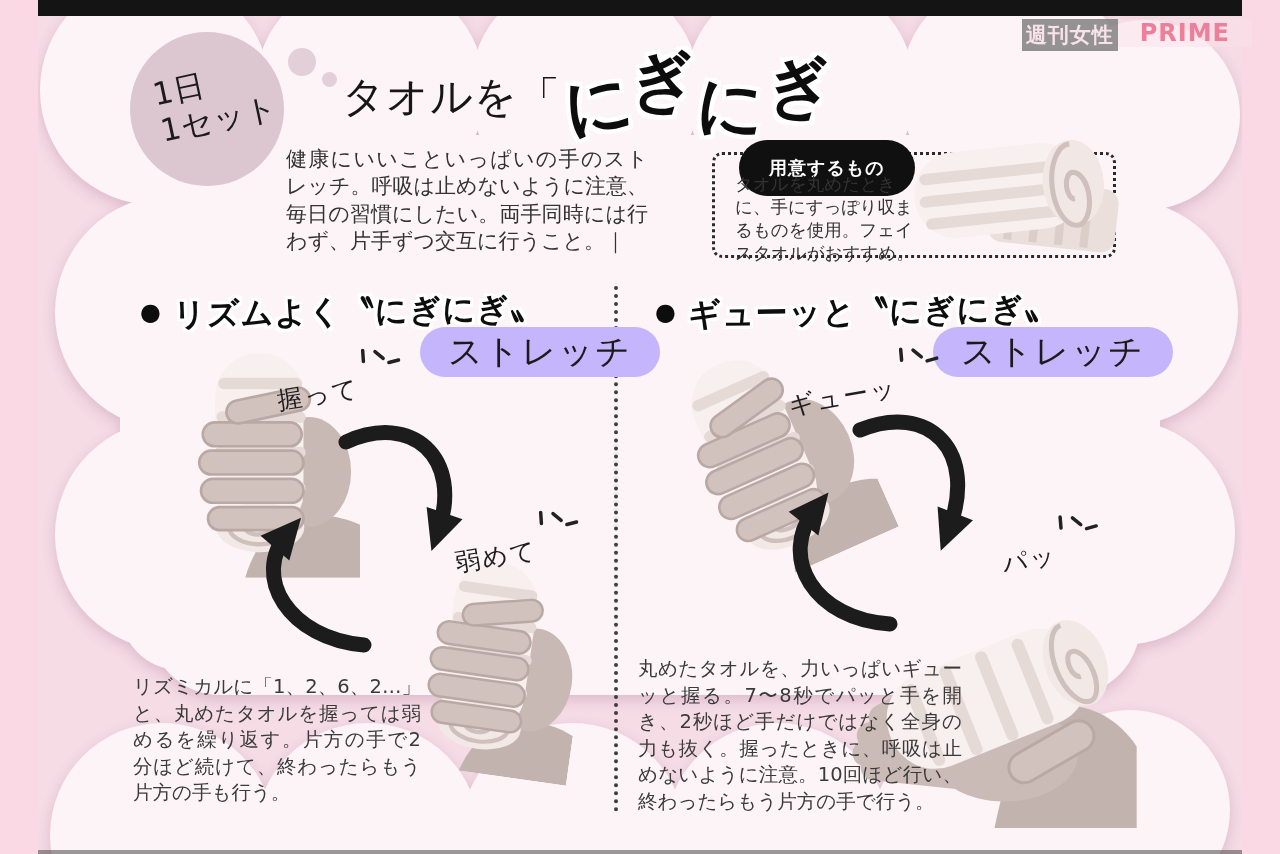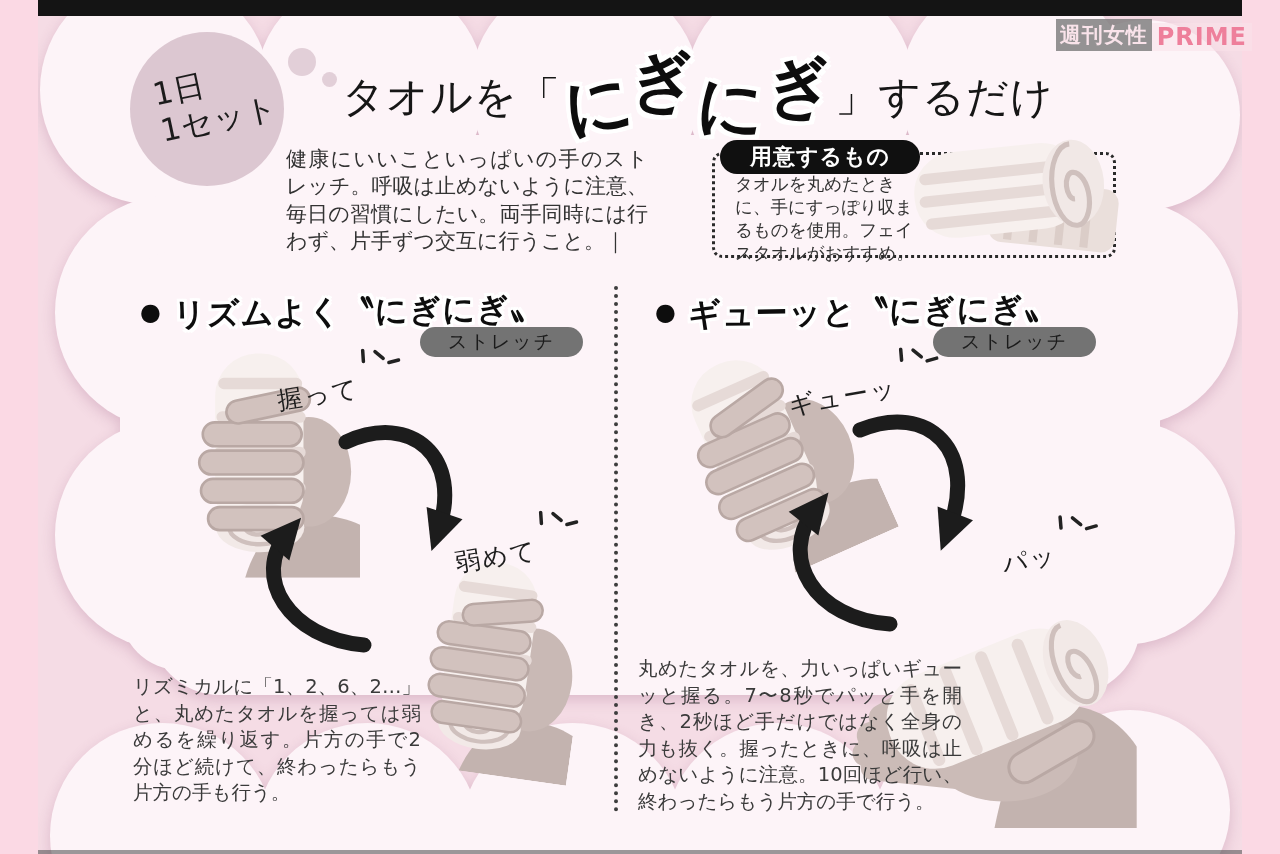--- a/index.html
+++ b/index.html
@@ -45,38 +45,38 @@
   .nigi span:nth-child(3){transform:rotate(5deg) translateY(10px);}
   .nigi span:nth-child(4){transform:rotate(-7deg) translateY(-10px);}
 
   .intro{position:absolute;left:286px;top:146px;width:362px;font-size:21px;line-height:1.3;
     color:#333;text-align:justify;}
   .caret{font-weight:400;}
 
   
   .supplies{position:absolute;left:712px;top:152px;width:398px;height:100px;
     border:3px dotted #2a2a2a;border-radius:10px;}
-  .supplies .pill{position:absolute;left:5px;top:-15px;background:#101010;color:#fff;
-    border-radius:999px;padding:2px 30px;font-size:22px;font-weight:700;letter-spacing:1px;}
+  .supplies .pill{position:absolute;left:24px;top:-15px;background:#101010;color:#fff;
+    border-radius:999px;padding:16px 30px;font-size:18px;font-weight:700;letter-spacing:1px;}
   .supplies .txt{position:absolute;left:20px;top:18px;width:188px;font-size:17.5px;line-height:1.32;color:#333;}
   .supplies .photo{position:absolute;right:-14px;top:-26px;}
 
   .divider{position:absolute;left:614px;top:286px;height:526px;width:0;border-left:4px dotted #3d3d3d;}
 
   
   .heading{position:absolute;display:flex;align-items:center;white-space:nowrap;}
   .heading .bullet{font-size:24px;margin-right:12px;color:#0d0d0d;}
   .heading .htxt{font-size:32px;font-weight:900;color:#0d0d0d;letter-spacing:1px;
     transform:rotate(-1deg);
     text-shadow:-3px -3px 0 #fff,3px -3px 0 #fff,-3px 3px 0 #fff,3px 3px 0 #fff,
       -3px 0 0 #fff,3px 0 0 #fff,0 -3px 0 #fff,0 3px 0 #fff;}
   .h-left{left:140px;top:290px;}
   .h-right{left:655px;top:290px;}
-  .stretch{position:absolute;background:#737373;border-radius:999px;padding:2px 28px;
-    font-size:19px;color:#1b1b1b;letter-spacing:2px;}
+  .stretch{position:absolute;background:#c4b5fd;border-radius:999px;padding:2px 28px;
+    font-size:34px;color:#1b1b1b;letter-spacing:2px;}
   .st-left{left:420px;top:327px;}
   .st-right{left:933px;top:327px;}
 
   
   .photo{position:absolute;}
 
   
   .alabel{position:absolute;font-size:25px;color:#1d1d1d;letter-spacing:2px;white-space:nowrap;}
   .alabel .em{position:absolute;right:-46px;top:-22px;}
   .l-grip{left:277px;top:378px;transform:rotate(-9deg);}
@@ -84,25 +84,25 @@
   .r-squeeze{left:788px;top:380px;transform:rotate(-10deg);}
   .r-open{left:1002px;top:543px;transform:rotate(-10deg);}
 
   .arrow{position:absolute;}
 
   .body-text{position:absolute;font-size:19.5px;line-height:1.36;color:#3a3a3a;text-align:justify;}
   .bt-left{left:133px;top:674px;width:288px;}
   .bt-right{left:638px;top:656px;width:324px;}
 
   
-  .watermark{position:absolute;right:28px;top:19px;z-index:7;display:flex;align-items:flex-end;white-space:nowrap;}
+  .watermark{position:absolute;right:28px;top:19px;z-index:7;display:flex;align-items:flex-start;white-space:nowrap;}
   .wm1{background:rgba(125,125,125,.82);color:#f9e3ea;font-size:21px;font-weight:700;
     padding:2px 4px;letter-spacing:1px;}
   .wm2{background:rgba(250,225,233,.55);color:#ee7f9b;font-size:24px;font-weight:700;
-    padding:0 5px;letter-spacing:1px;}
+    padding:0 22px;letter-spacing:1px;}
 </style>
 </head>
 <body>
 
 <div class="page">
 
   <svg width="0" height="0" style="position:absolute" aria-hidden="true">
     <defs>
       <marker id="ah" markerUnits="userSpaceOnUse" markerWidth="46" markerHeight="46" refX="22" refY="23" orient="auto">
         <path d="M2,4 L42,23 L2,42 Z" fill="#1c1c1c"></path>
@@ -204,21 +204,20 @@
     <div class="bubble b2"></div>
 
     <div class="title">
       <span class="plain">タオルを「</span>
       <span class="nigi">
         <span>に</span>
         <span>ぎ</span>
         <span>に</span>
         <span>ぎ</span>
       </span>
-      <span class="plain">」するだけ</span>
     </div>
 
     <div class="intro"><span>健康にいいこといっぱいの手のストレッチ。呼吸は止めないように注意、毎日の習慣にしたい。両手同時には行わず、片手ずつ交互に行うこと。</span><span class="caret">｜</span></div>
 
     <div class="supplies">
       <div class="pill">用意するもの</div>
       <div class="txt">タオルを丸めたときに、手にすっぽり収まるものを使用。フェイスタオルがおすすめ。</div>
       <svg class="photo" width="215" height="138" viewBox="0 0 210 135">
           <use href="#towelroll"></use>
         </svg>

